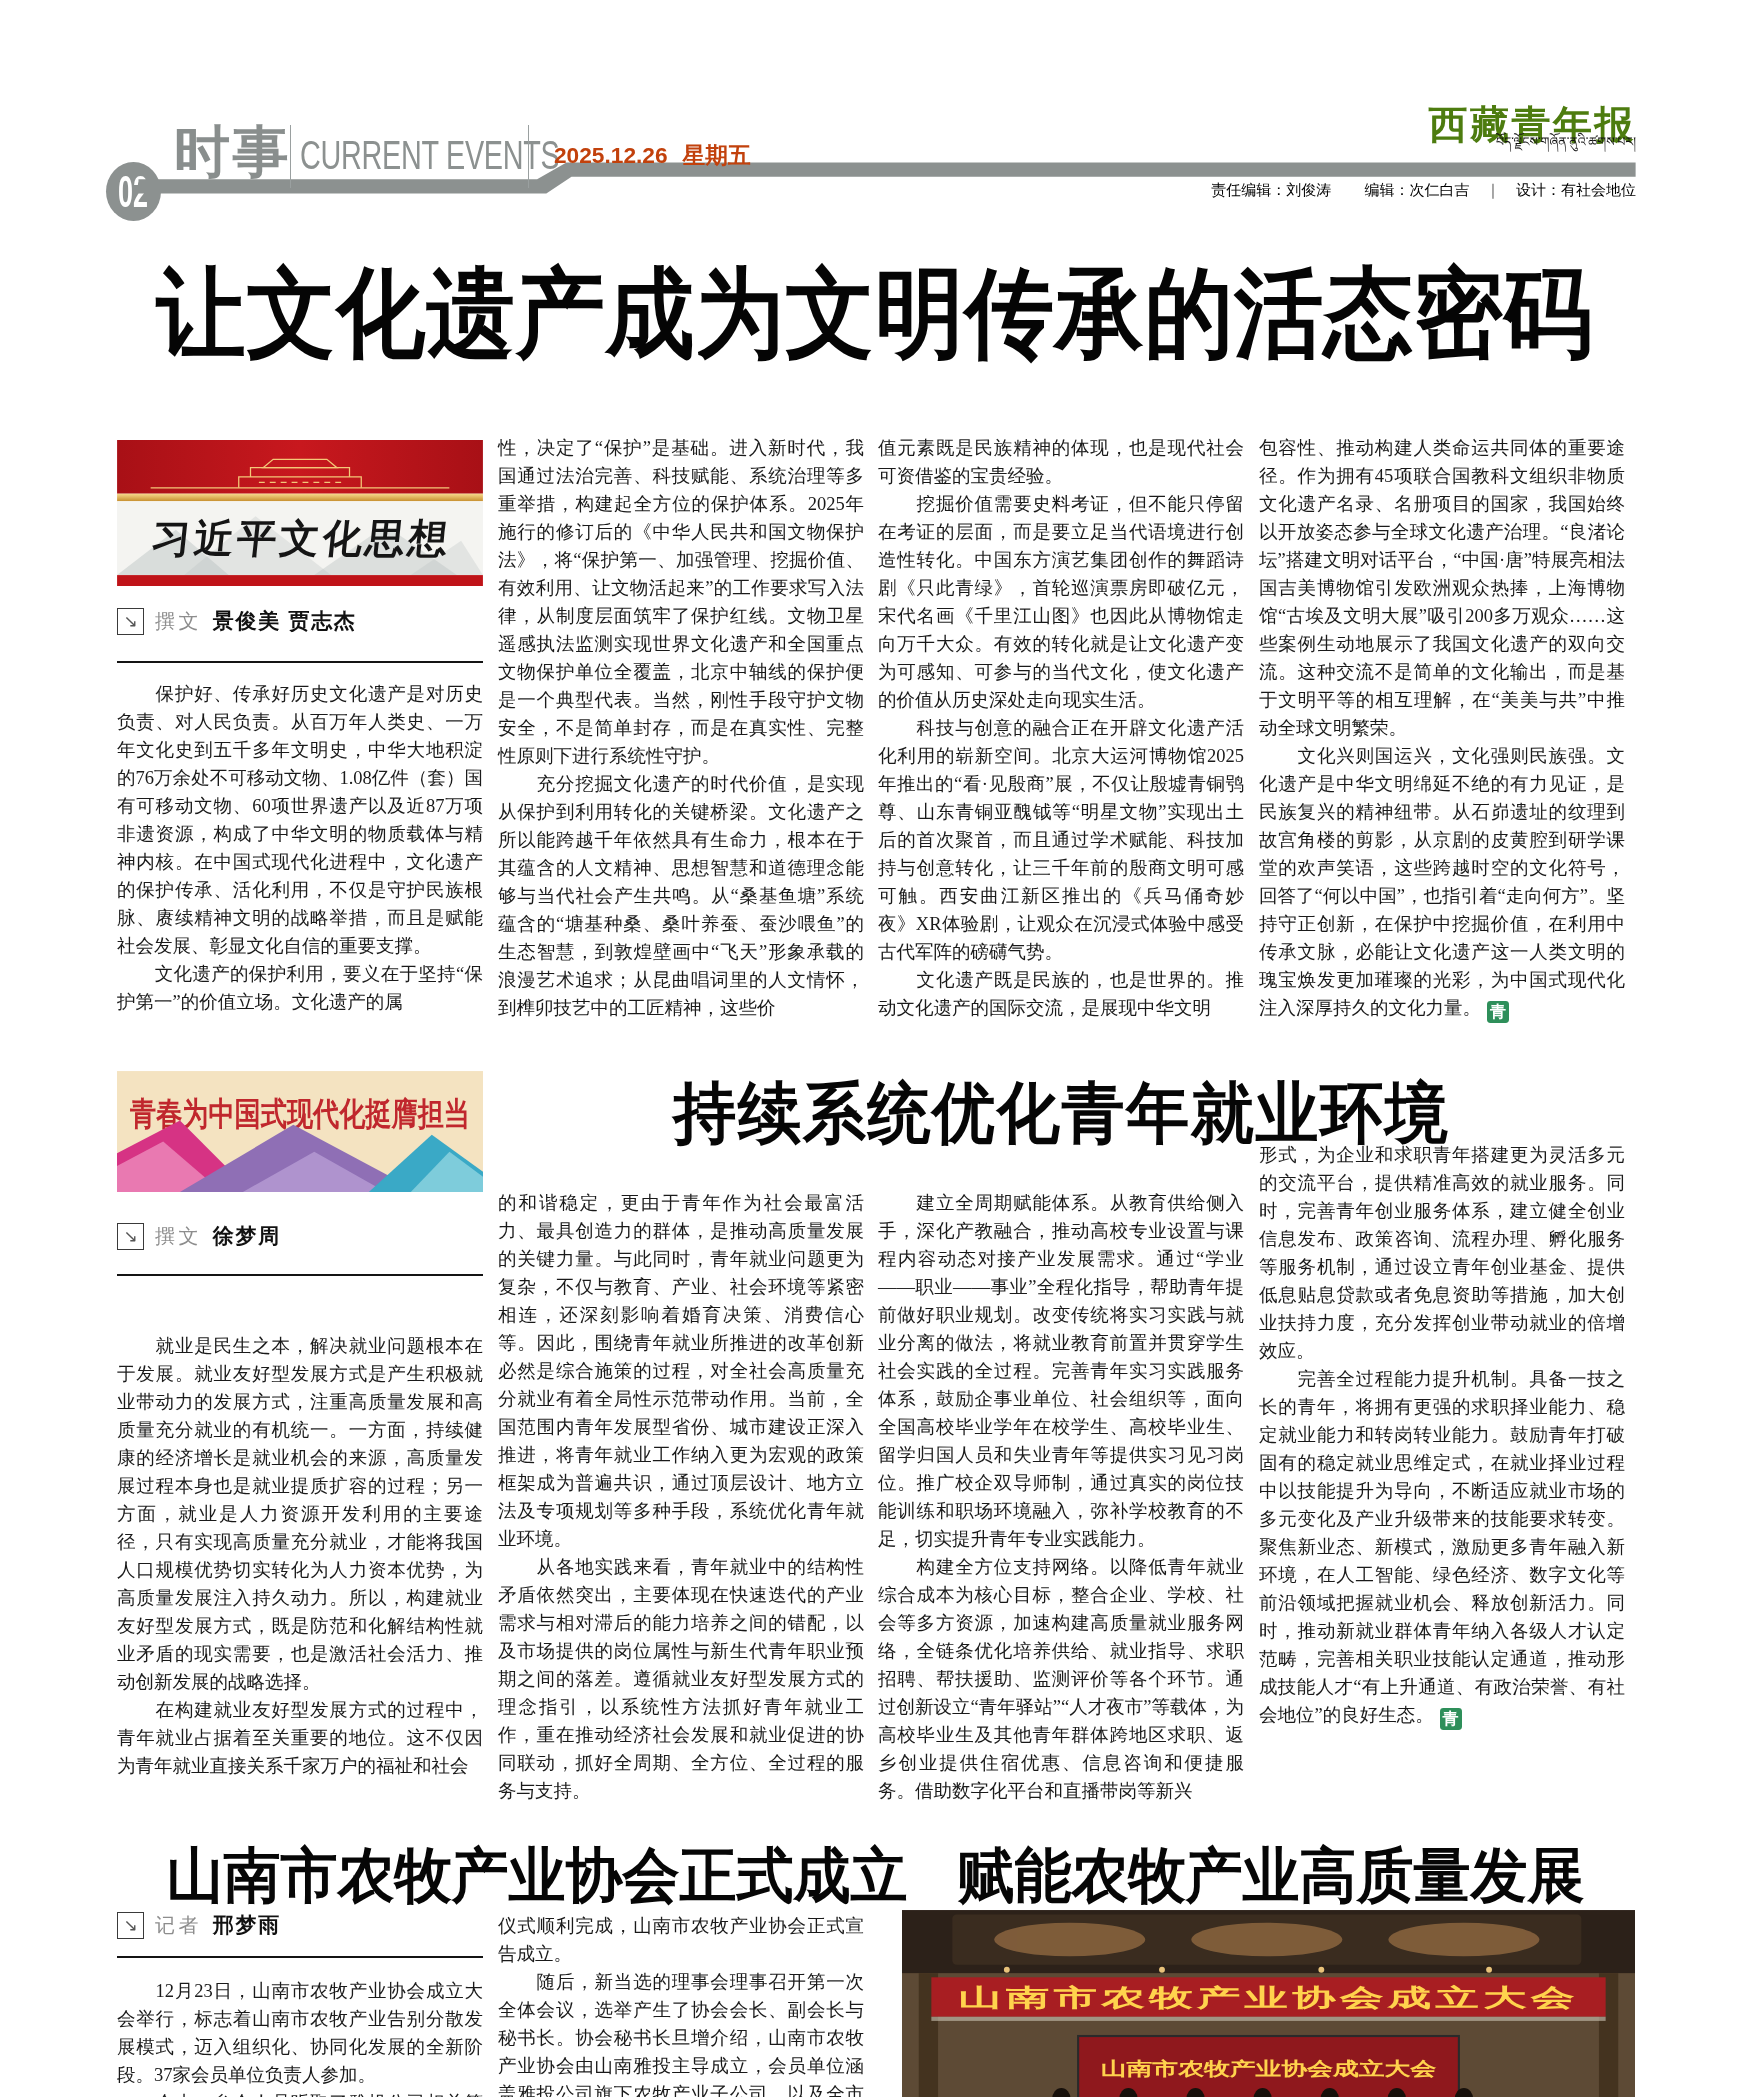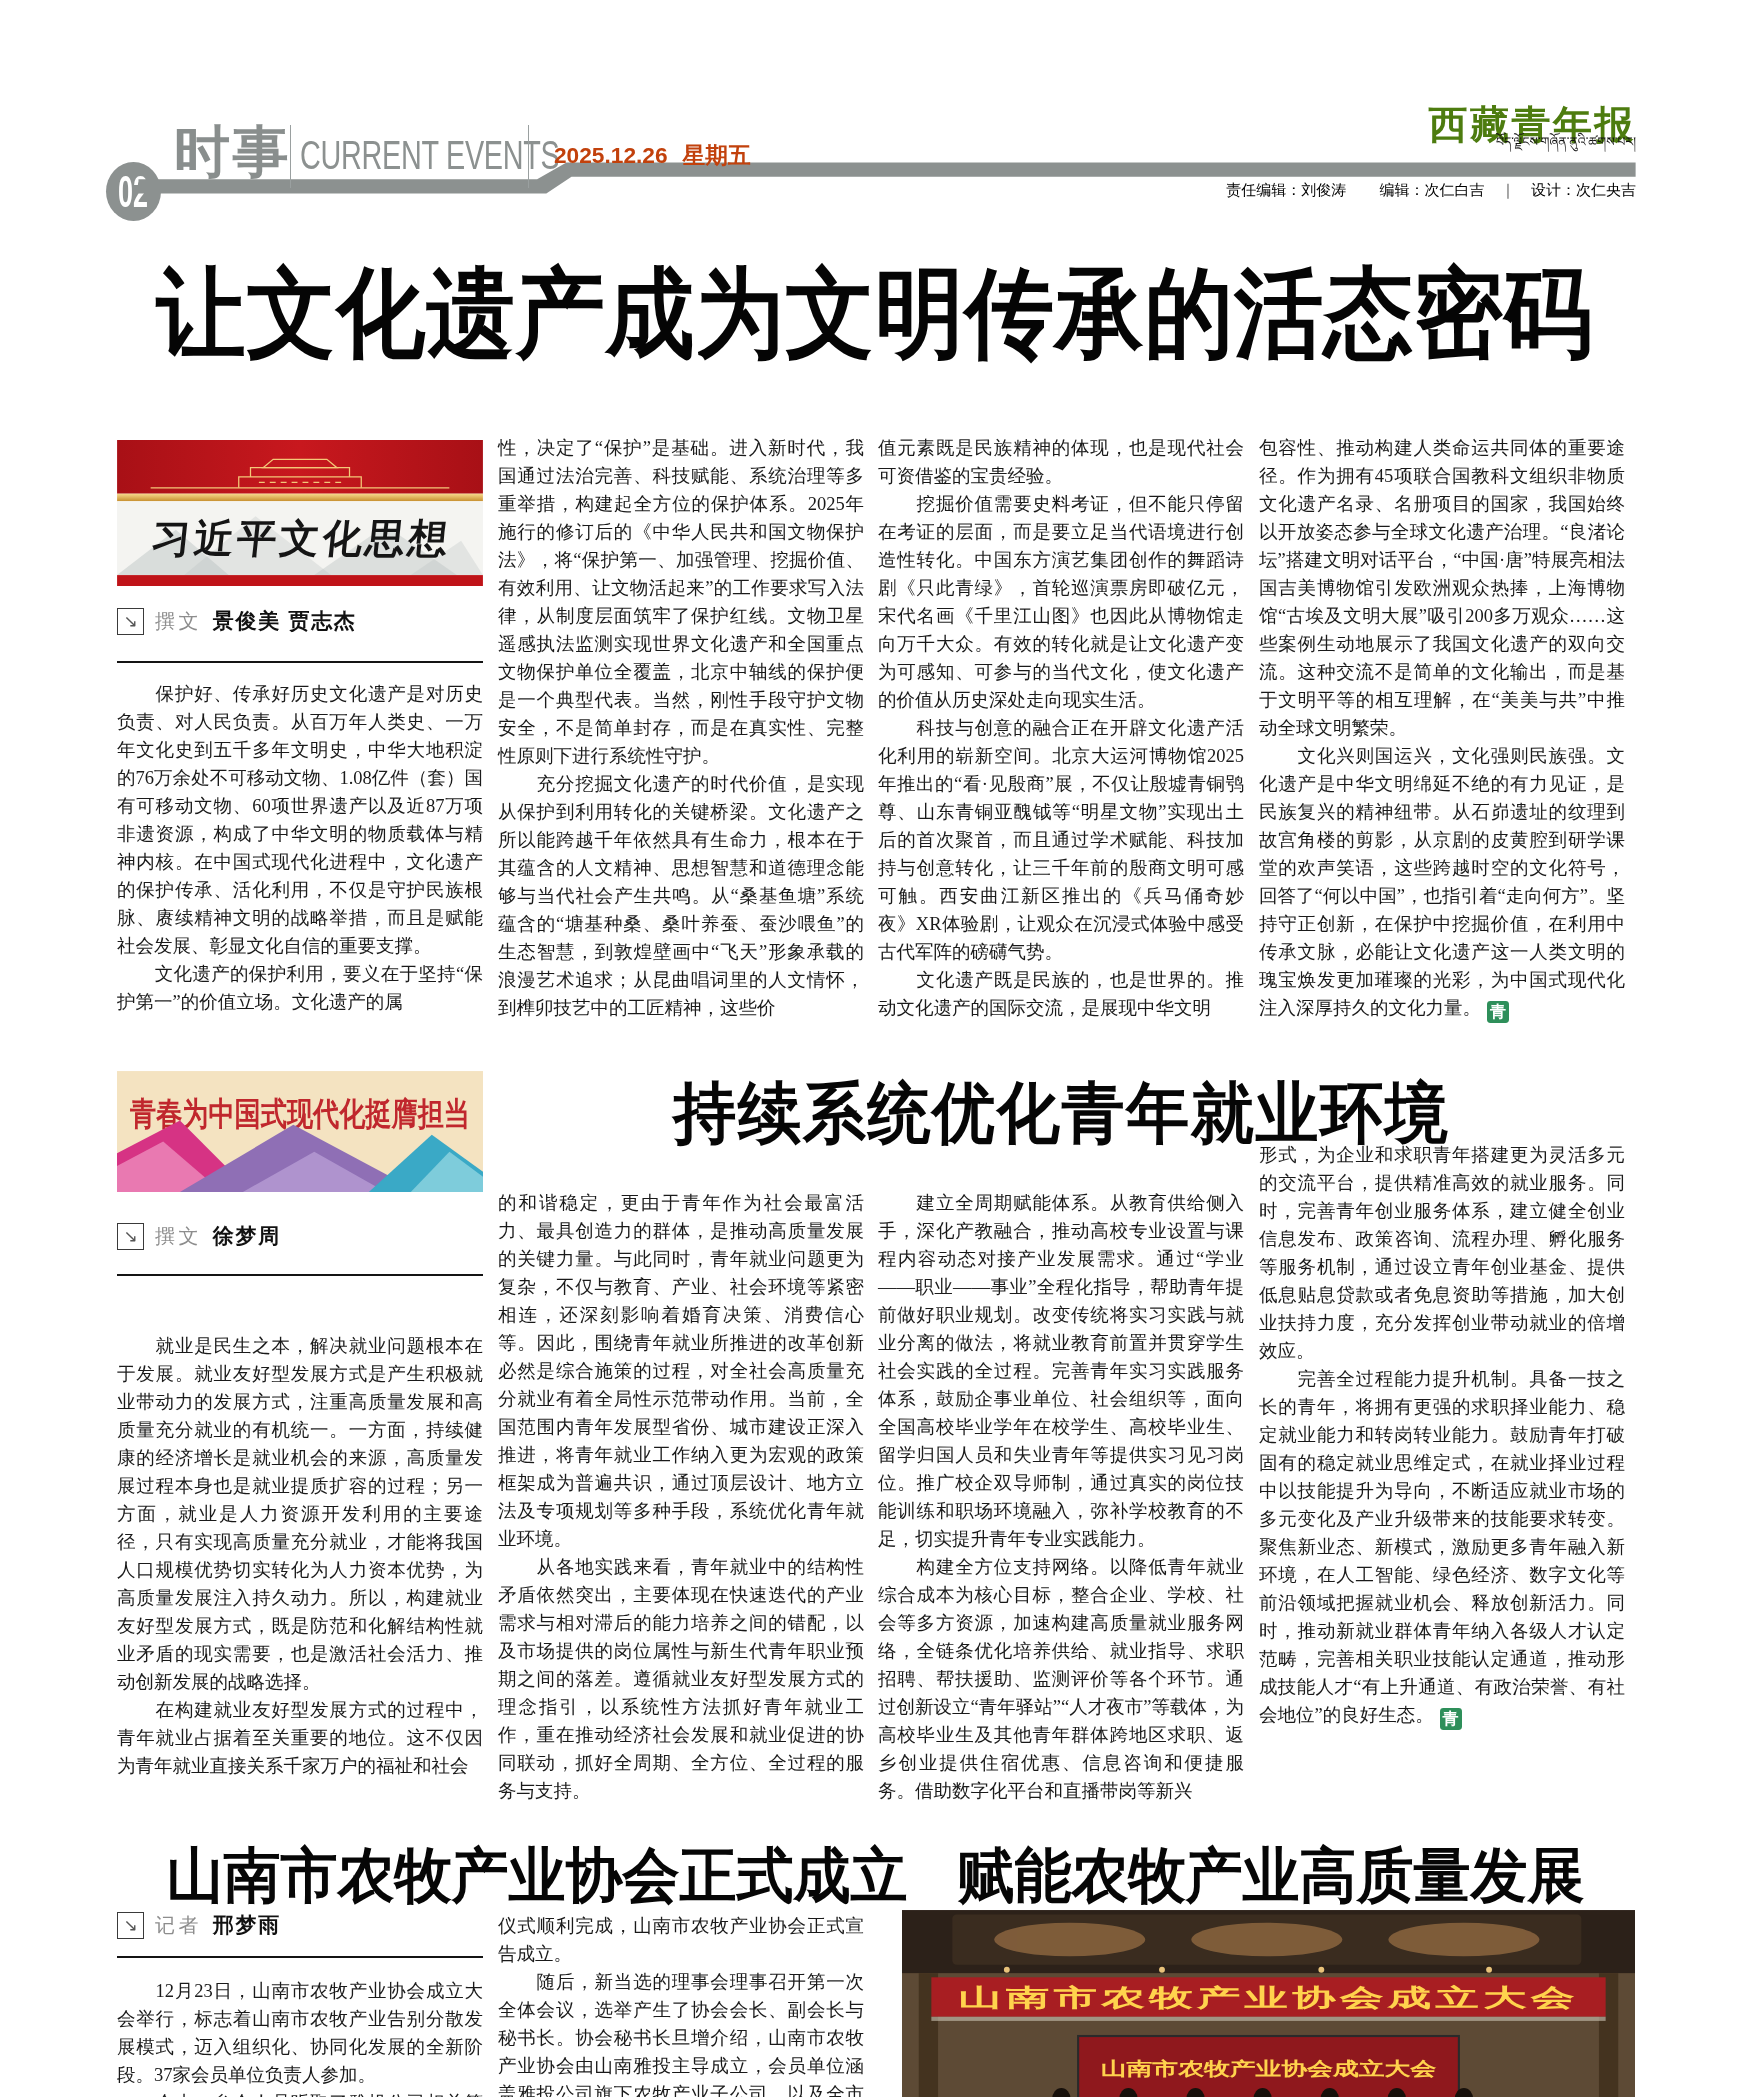--- a/index.html
+++ b/index.html
@@ -79,21 +79,21 @@
   </div>
 
   <div class="abs masthead">西藏青年报</div>
   <div class="abs masthead-tib">བོད་ལྗོངས་གཞོན་ནུའི་ཚགས་པར།</div>
 
   <div class="abs credits">
     <b>责任编辑：</b><span>刘俊涛</span>
     <span style="display:inline-block;width:25px;"></span>
     <b>编辑：</b><span>次仁白吉</span>
     <span class="sep">｜</span>
-    <b>设计：</b><span>次仁央吉</span>
+    <b>设计：</b><span>有社会地位</span>
   </div>
 
   <div class="abs headline1">让文化遗产成为文明传承的活态密码</div>
 
   <div class="abs" style="left:117px;top:440px;width:366px;height:146px;">
     <svg width="366" height="146" viewBox="0 0 872 348">
       <defs>
         <linearGradient id="goldg" x1="0" y1="0" x2="0" y2="1">
           <stop offset="0" stop-color="#f7d98c"></stop>
             <stop offset="1" stop-color="#c78f2e"></stop>

